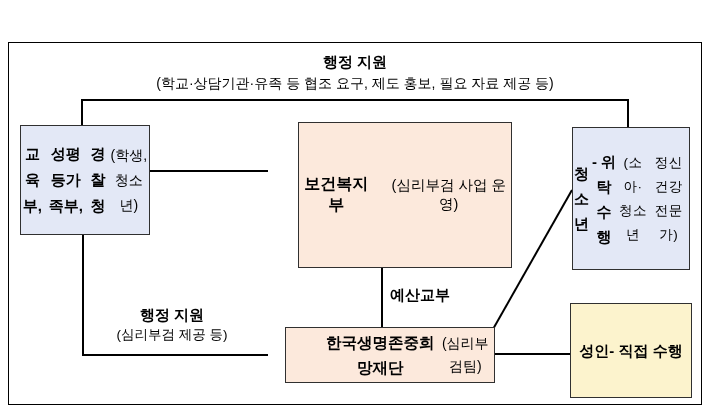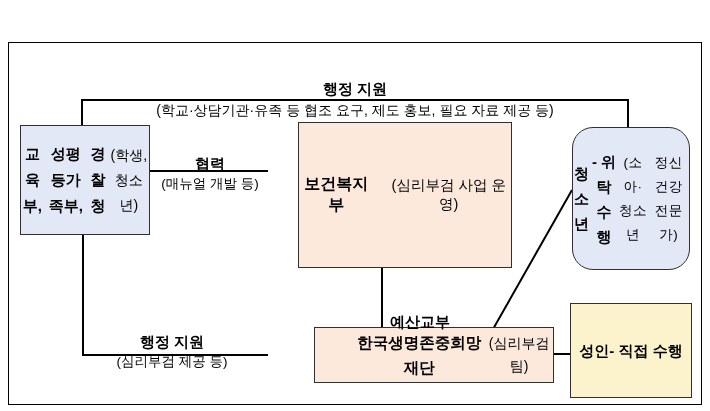--- a/index.html
+++ b/index.html
@@ -50,35 +50,35 @@
   .node.yellow { background: #FCF3CD; }
 
   .node-ministries { left: 20px; top: 125px; width: 130px; height: 110px; }
   .node-ministries .ln { font-weight: bold; font-size: 15px; line-height: 26px; }
   .node-ministries .sub { font-size: 14px; line-height: 25px; }
 
   .node-mohw { left: 268px; top: 122px; width: 214px; height: 146px; gap: 13px; }
   .node-mohw .nm { font-weight: bold; font-size: 16px; }
   .node-mohw .sub { font-size: 14.5px; }
 
-  .node-youth { left: 572px; top: 127px; width: 118px; height: 143px; border-radius: 21px; }
+  .node-youth { left: 572px; top: 127px; width: 118px; height: 143px; }
   .node-youth .nm   { font-weight: bold; font-size: 15px; line-height: 25px; }
   .node-youth .role { font-weight: bold; font-size: 15px; line-height: 25px; }
   .node-youth .sub  { font-size: 13.5px; line-height: 24px; letter-spacing: 0.5px; }
 
-  .node-foundation { left: 284px; top: 327px; width: 240px; height: 56px; padding-left: 38px; }
+  .node-foundation { left: 255px; top: 327px; width: 210px; height: 56px; padding-left: 38px; }
   .node-foundation .nm  { font-weight: bold; font-size: 15.5px; line-height: 25px; }
   .node-foundation .sub { font-size: 14px; line-height: 23px; }
 
   .node-adult { left: 570px; top: 303px; width: 122px; height: 95px; }
   .node-adult .nm   { font-weight: bold; font-size: 15px; line-height: 25px; }
   .node-adult .role { font-weight: bold; font-size: 15px; line-height: 25px; }
 
   .edge-label { position: absolute; text-align: center; z-index: 3; }
-  .edge-label .t { font-weight: bold; font-size: 15px; line-height: 21px; margin-top: 27px; }
+  .edge-label .t { font-weight: bold; font-size: 15px; line-height: 21px; }
   .edge-label .d { font-size: 13.5px; line-height: 20px; }
 
   .label-admin-top { left: 8px; top: 51px; width: 694px; }
   .label-admin-top .t { font-size: 15px; line-height: 22px; }
   .label-admin-top .d { font-size: 14px; line-height: 21px; }
 
   .label-coop { left: 145px; top: 126px; width: 130px; }
   .label-budget { left: 390px; top: 284px; width: 90px; text-align: left; }
   .label-admin-bottom { left: 92px; top: 304px; width: 160px; }
 </style>
@@ -97,24 +97,20 @@
     <line x1="382" y1="268" x2="382" y2="327"></line>
     <line x1="478" y1="354" x2="570" y2="354"></line>
     <line x1="480" y1="352" x2="572" y2="190"></line>
   </svg>
 
   <div class="edge-label label-admin-top">
     <div class="t">행정 지원</div>
     <div class="d">(학교·상담기관·유족 등 협조 요구, 제도 홍보, 필요 자료 제공 등)</div>
   </div>
 
-  <div class="edge-label label-coop">
-    <div class="t">협력</div>
-    <div class="d">(매뉴얼 개발 등)</div>
-  </div>
 
   <div class="edge-label label-budget">
     <div class="t">예산교부</div>
   </div>
 
   <div class="edge-label label-admin-bottom">
     <div class="t">행정 지원</div>
     <div class="d">(심리부검 제공 등)</div>
   </div>
 

